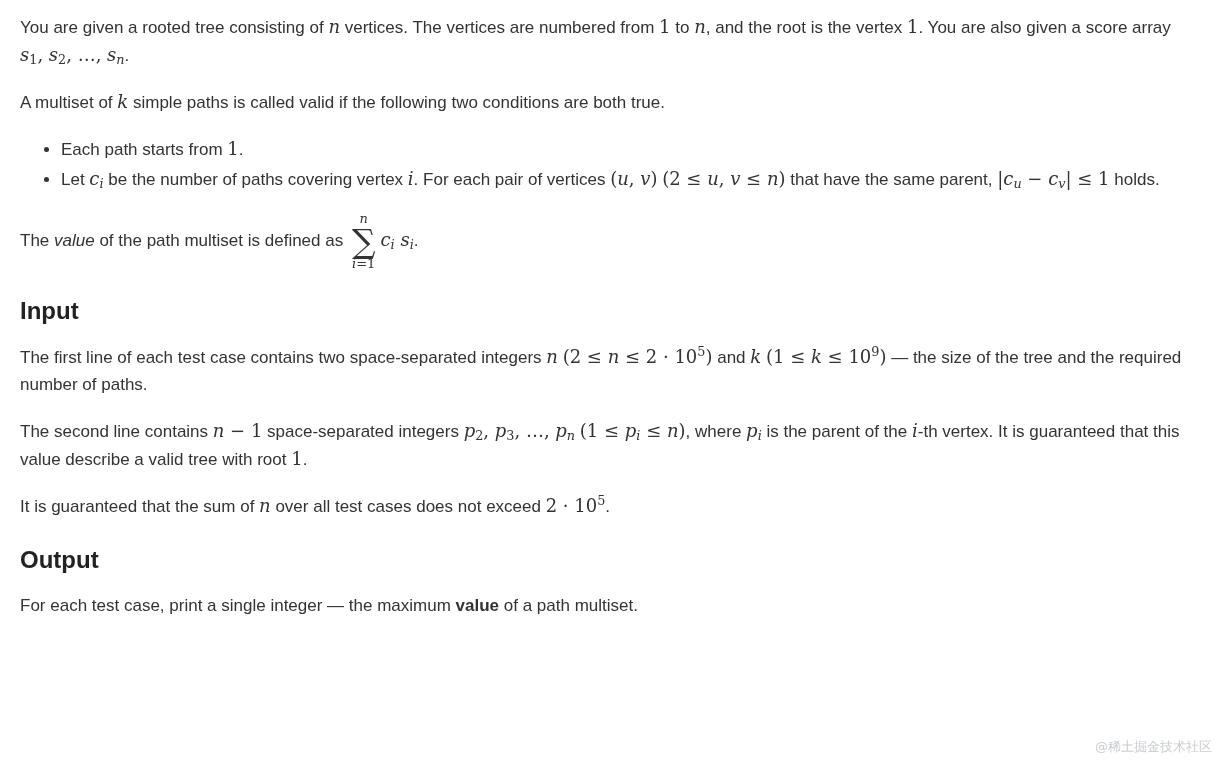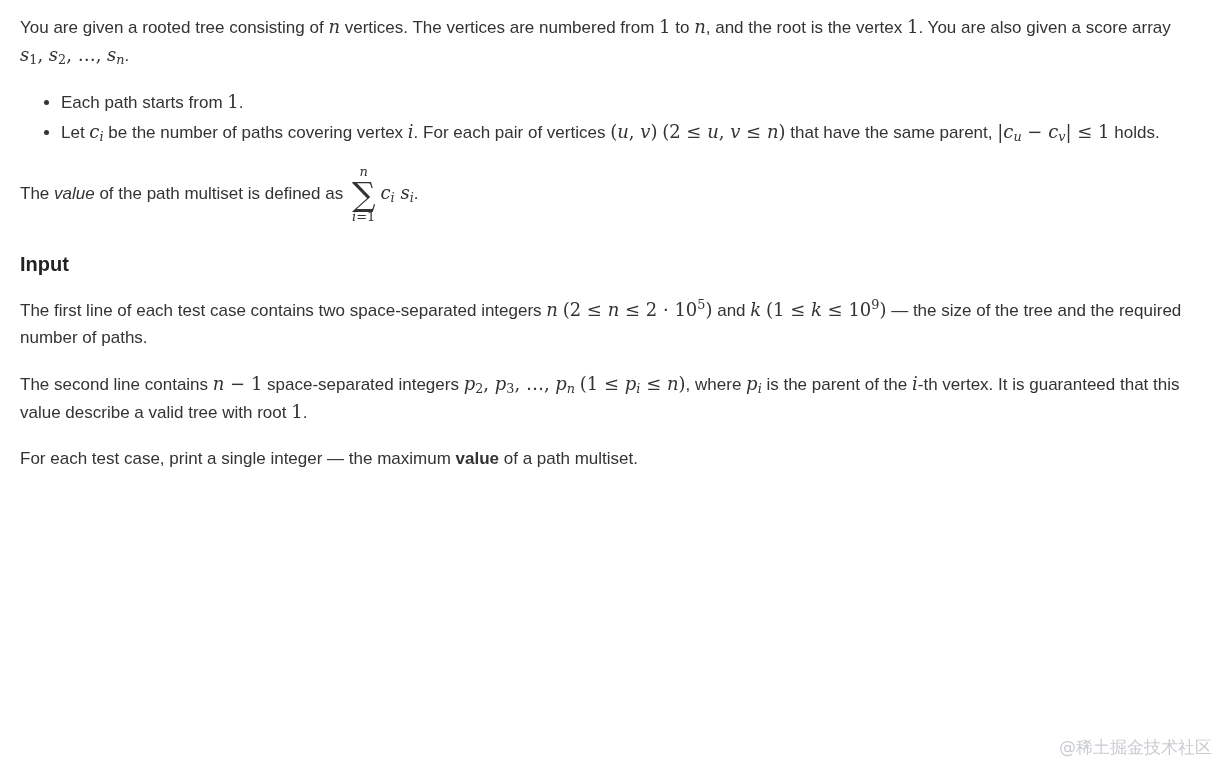--- a/index.html
+++ b/index.html
@@ -23,21 +23,21 @@
   .problem-body ul {
     margin: 19px 0;
     padding-left: 41px;
   }
   .problem-body li {
     line-height: 27px;
     margin: 2px 0;
   }
   .problem-body h2 {
     font-family: "Liberation Sans", sans-serif;
-    font-size: 20px;
+    font-size: 24px;
     font-weight: bold;
     color: #222222;
     margin: 27px 0 7px 0;
     line-height: 26px;
   }
   .math {
     font-family: "DejaVu Serif", serif;
     font-size: 18px;
     white-space: nowrap;
   }
@@ -67,39 +67,42 @@
   .sum-top i, .sum-bot i { font-style: italic; }
   .sum-sigma {
     font-size: 33px;
     line-height: 0.95;
     font-style: normal;
   }
   .watermark {
     position: absolute;
     right: 14px;
     bottom: 6px;
-    font-size: 17px;
+    font-size: 13px;
     line-height: 20px;
     font-family: "DejaVu Sans", sans-serif;
   }
 </style>
 </head>
 <body>
 
 <div class="page" style="background: rgb(255, 255, 255); color: rgb(51, 51, 51);">
   <div class="problem-body">
       <p>You are given a rooted tree consisting of <span class="math"><i>n</i></span> vertices. The vertices are numbered from <span class="math">1</span> to <span class="math"><i>n</i></span>, and the root is the vertex <span class="math">1</span>. You are also given a score array <span class="math"><i>s</i><sub>1</sub>, <i>s</i><sub>2</sub>, …, <i>s</i><sub><i>n</i></sub></span>.</p>
+      <p>A multiset of <span class="math"><i>k</i></span> simple paths is called valid if the following two conditions are both true.</p>
       <ul>
         <li>Each path starts from <span class="math">1</span>.</li>
         <li>Let <span class="math"><i>c</i><sub><i>i</i></sub></span> be the number of paths covering vertex <span class="math"><i>i</i></span>. For each pair of vertices <span class="math">(<i>u</i>, <i>v</i>)</span> <span class="math">(2 ≤ <i>u</i>, <i>v</i> ≤ <i>n</i>)</span> that have the same parent, <span class="math">|<i>c</i><sub><i>u</i></sub> − <i>c</i><sub><i>v</i></sub>| ≤ 1</span> holds.</li>
       </ul>
       <p>The <em>value</em> of the path multiset is defined as <span class="bigsum">
           <span class="sum-top"><i>n</i></span>
           <span class="sum-sigma">∑</span>
           <span class="sum-bot"><i>i</i>=1</span>
         </span><span class="math"><i>c</i><sub><i>i</i></sub> <i>s</i><sub><i>i</i></sub></span>.</p>
       <h2>Input</h2>
       <p>The first line of each test case contains two space-separated integers <span class="math"><i>n</i></span> <span class="math">(2 ≤ <i>n</i> ≤ 2 · 10<sup>5</sup>)</span> and <span class="math"><i>k</i></span> <span class="math">(1 ≤ <i>k</i> ≤ 10<sup>9</sup>)</span> — the size of the tree and the required number of paths.</p>
       <p>The second line contains <span class="math"><i>n</i> − 1</span> space-separated integers <span class="math"><i>p</i><sub>2</sub>, <i>p</i><sub>3</sub>, …, <i>p</i><sub><i>n</i></sub></span> <span class="math">(1 ≤ <i>p</i><sub><i>i</i></sub> ≤ <i>n</i>)</span>, where <span class="math"><i>p</i><sub><i>i</i></sub></span> is the parent of the <span class="math"><i>i</i></span>-th vertex. It is guaranteed that this value describe a valid tree with root <span class="math">1</span>.</p>
+      <p>It is guaranteed that the sum of <span class="math"><i>n</i></span> over all test cases does not exceed <span class="math">2 · 10<sup>5</sup></span>.</p>
+      <h2>Output</h2>
       <p>For each test case, print a single integer — the maximum <strong>value</strong> of a path multiset.</p>
     </div>
   <div class="watermark" style="color: rgb(201, 204, 209);">@稀土掘金技术社区</div>
 </div>
 
 </body></html>

